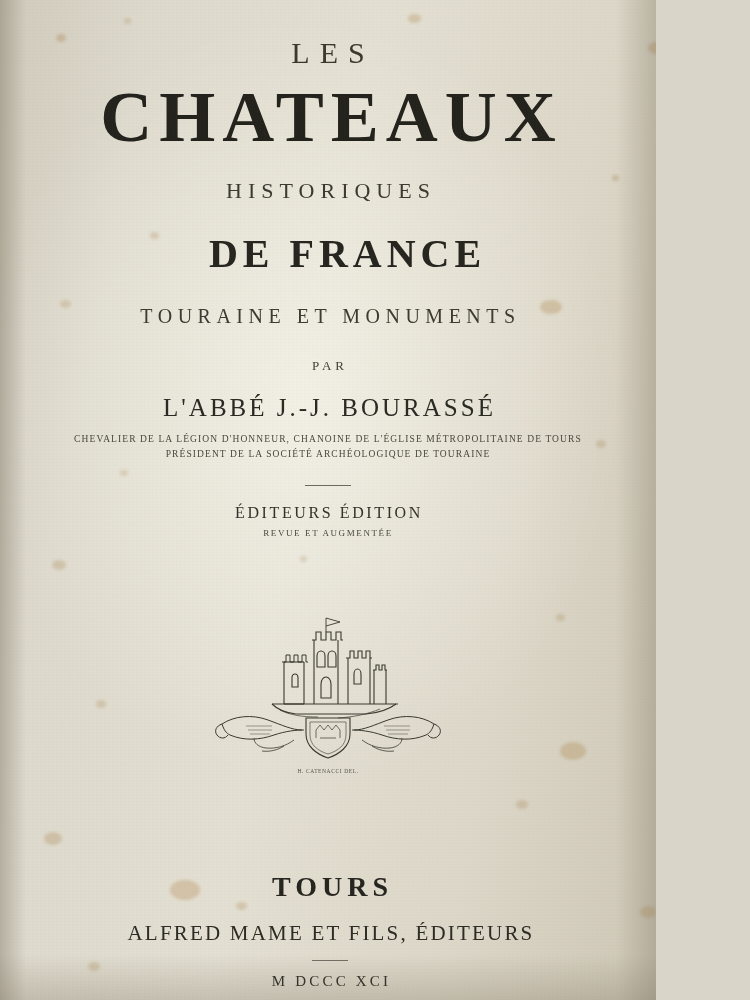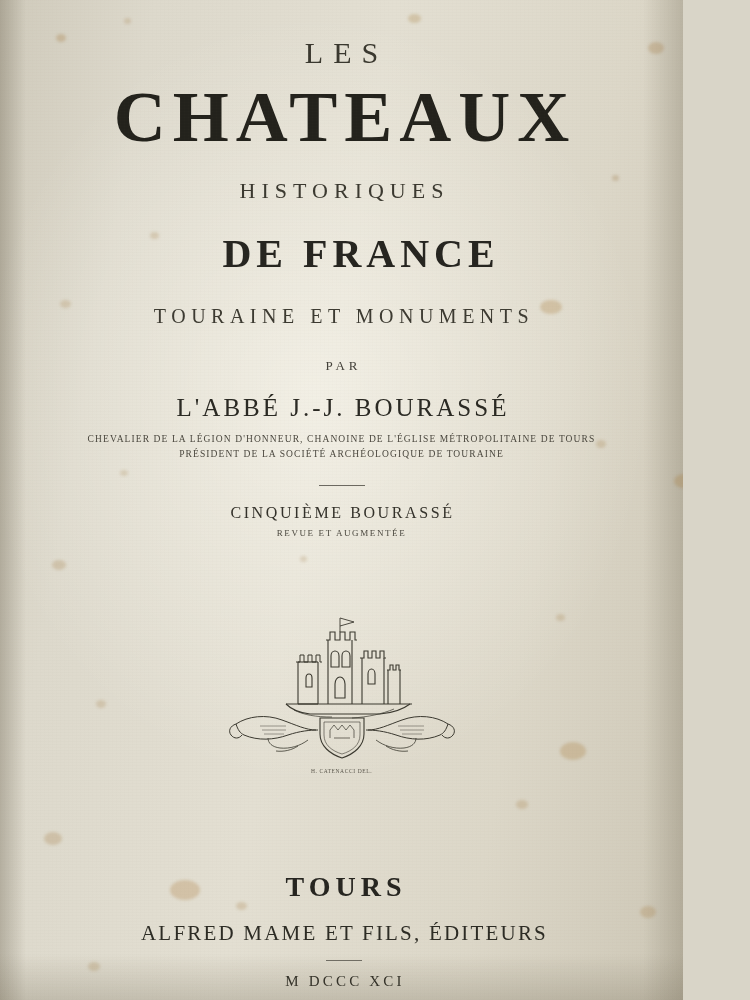--- a/index.html
+++ b/index.html
@@ -17,21 +17,20 @@
 
   
   #page {
     position: relative;
     width: 656px;
     height: 1000px;
     background:
       radial-gradient(ellipse 70% 55% at 46% 40%, rgba(255,253,245,0.55) 0%, rgba(255,253,245,0.0) 70%),
       linear-gradient(100deg, #cfcabb 0%, #ddd9cc 18%, #e3dfd2 46%, #dcd7c8 74%, #cdc7b6 100%);
     overflow: hidden;
-    padding-left: 27px;
   }
   
   #gutter {
     position: absolute;
     left: 0; top: 0; bottom: 0;
     width: 26px;
     background: linear-gradient(to right, rgba(120,112,94,0.40), rgba(120,112,94,0.0));
     pointer-events: none;
   }
   #edge-right {
@@ -256,21 +255,21 @@
     <p class="line t-defrance">DE FRANCE</p>
     <p class="line t-hist-mon">TOURAINE ET MONUMENTS</p>
 
     <p class="line t-par">PAR</p>
     <p class="line t-author">L'ABBÉ J.-J. BOURASSÉ</p>
     <p class="line t-credit">CHEVALIER DE LA LÉGION D'HONNEUR, CHANOINE DE L'ÉGLISE MÉTROPOLITAINE DE TOURS</p>
     <p class="line t-credit second">PRÉSIDENT DE LA SOCIÉTÉ ARCHÉOLOGIQUE DE TOURAINE</p>
 
     <div class="rule"></div>
 
-    <p class="line t-edition">CINQUIÈME BOURASSÉ</p>
+    <p class="line t-edition">ÉDITEURS ÉDITION</p>
     <p class="line t-revue">REVUE ET AUGMENTÉE</p>
   </div>
 
   <div id="vignette">
     <svg viewBox="0 0 280 170" xmlns="http://www.w3.org/2000/svg">
       <g fill="none" stroke="#3a382f" stroke-width="1">
 
         <g stroke-width="1.1">
 
           <path d="M96,62 L96,104 M116,62 L116,104"></path>

